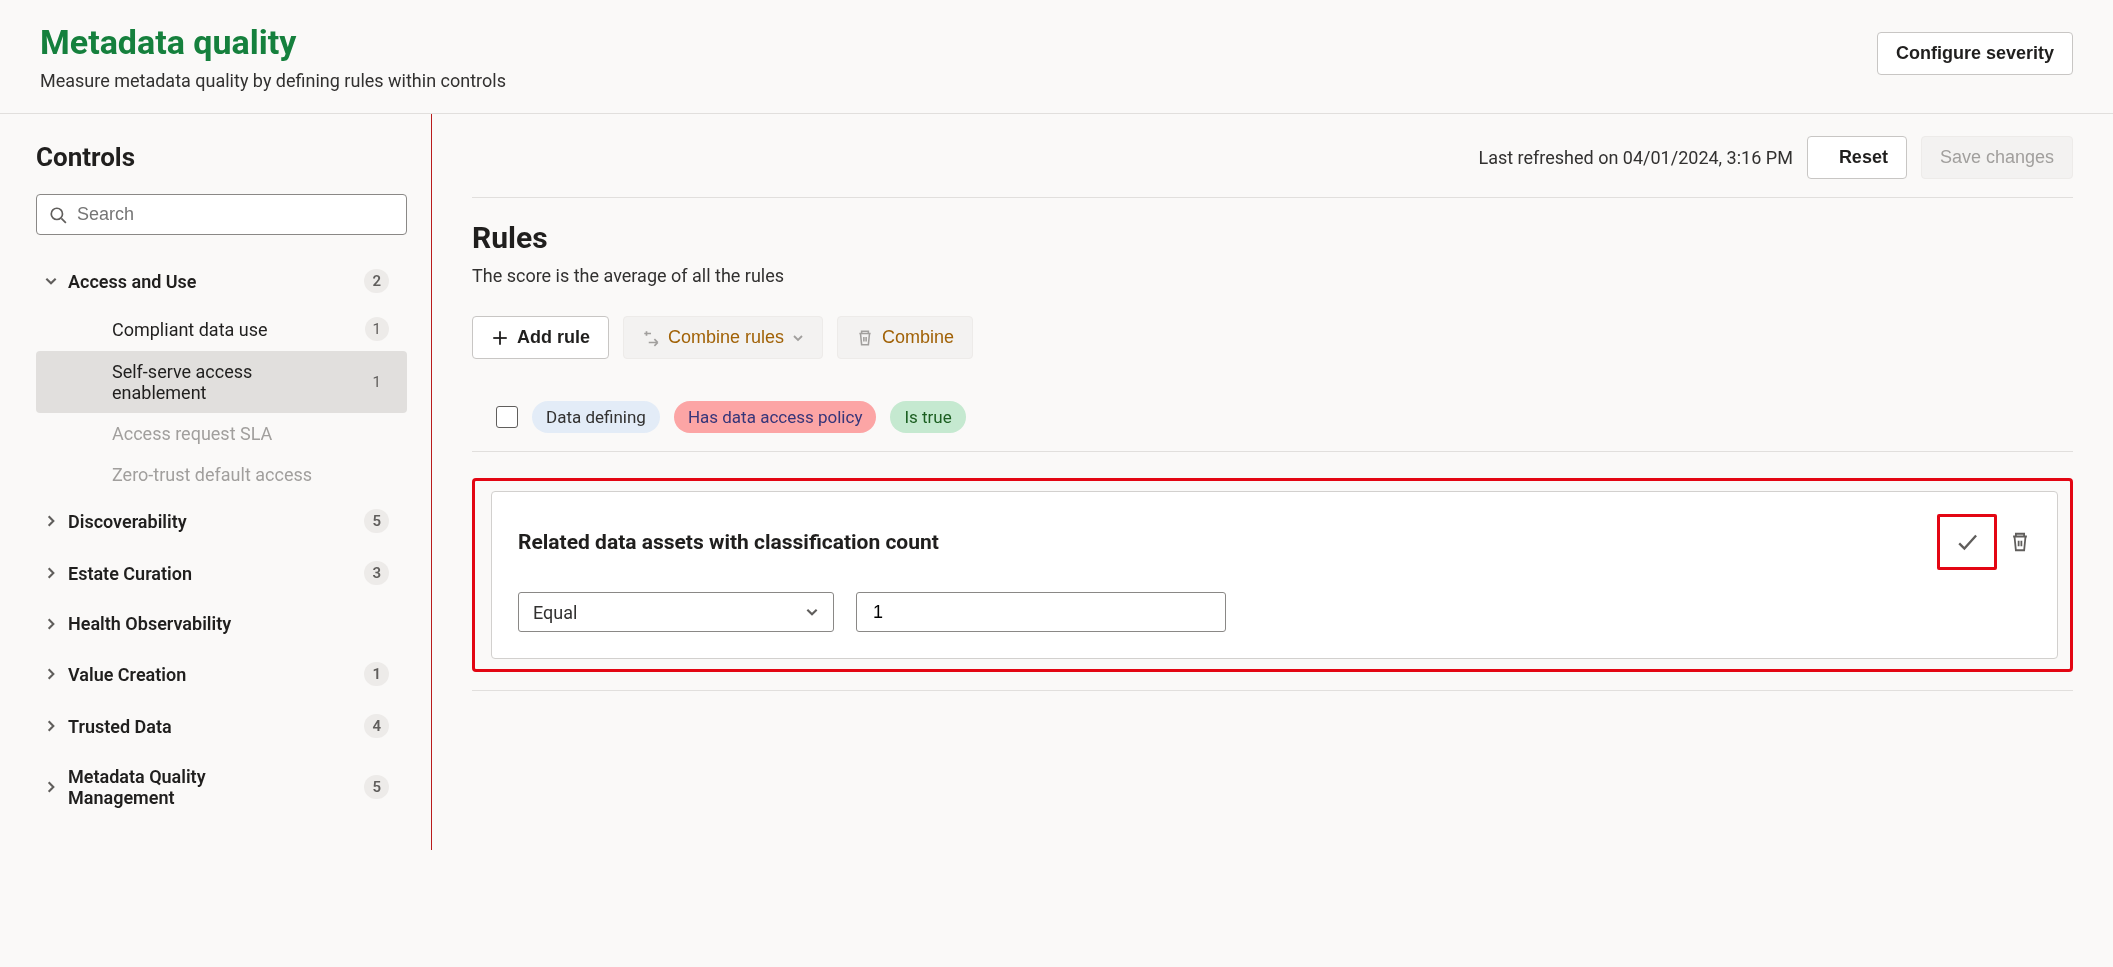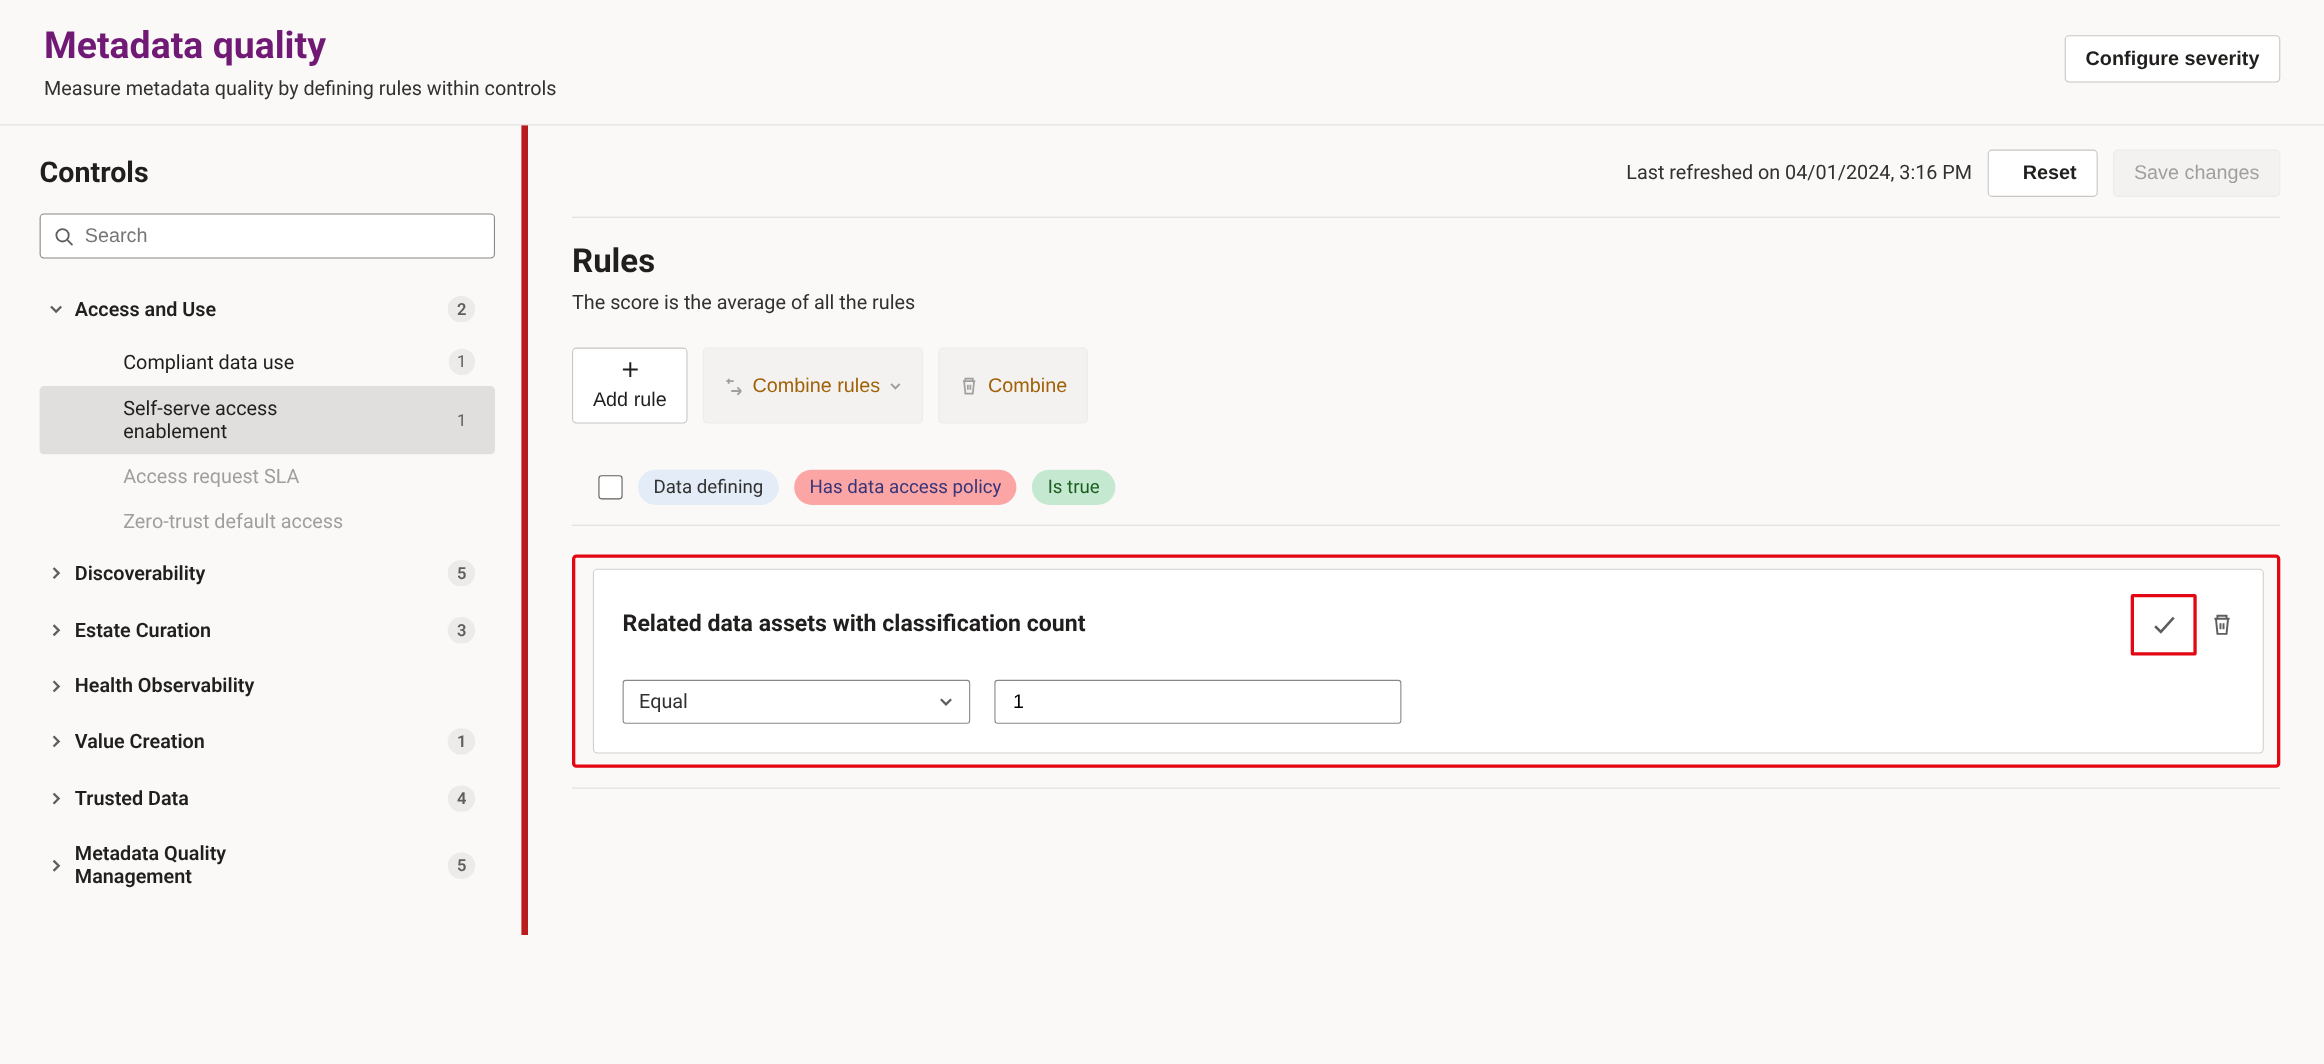--- a/index.html
+++ b/index.html
@@ -13,40 +13,40 @@
     width: 2113px;
     display: flex; flex-direction: column;
   }
   .top-header {
     padding: 22px 40px 22px 40px;
     display: flex; justify-content: space-between; align-items: flex-start;
     border-bottom: 1px solid #e1dfdd;
     background: #faf9f8;
   }
   .title-block { display: flex; flex-direction: column; }
-  .page-title { font-size: 34px; font-weight: 700; margin: 0 0 8px 0; color: #701a75; }
+  .page-title { font-size: 34px; font-weight: 700; margin: 0 0 8px 0; color: #15803d; }
   .page-subtitle { font-size: 18px; color: #323130; margin: 0; }
   .btn {
     border: 1px solid #c8c6c4; background: #ffffff; color: #201f1e;
     border-radius: 4px; padding: 10px 18px; font-size: 18px; cursor: pointer;
     display: inline-flex; align-items: center; gap: 8px;
   }
   .btn.primary-disabled {
     background: #f3f2f1; color: #a19f9d; border: 1px solid #edebe9;
     cursor: default;
   }
   .btn.icon-disabled {
     background: #f3f2f1; color: #a16207; border: 1px solid #edebe9;
   }
   .body {
     display: flex; flex-direction: row;
   }
   .sidebar {
-    width: 480px; padding: 28px 24px 28px 36px;
-    border-right: 6px solid #b91c1c;
+    width: 432px; padding: 28px 24px 28px 36px;
+    border-right: 1px solid #b91c1c;
   }
   .sidebar h2 { margin: 0 0 22px 0; font-size: 26px; font-weight: 700; }
   .search-wrap {
     display: flex; align-items: center; gap: 8px;
     border: 1px solid #8a8886; border-radius: 4px; padding: 8px 12px;
     background: #fff; margin-bottom: 20px;
   }
   .search-wrap input {
     border: none; outline: none; font-size: 18px; flex: 1; background: transparent;
     color: #605e5c;
@@ -261,21 +261,21 @@
         <button class="btn primary-disabled">
           <span>Save changes</span>
         </button>
       </div>
 
       <div class="rules-block">
         <h2 class="rules-title">Rules</h2>
         <p class="rules-sub">The score is the average of all the rules</p>
 
         <div class="rule-actions">
-          <button class="btn" style="font-weight:400;flex-direction:column;">
+          <button class="btn" style="font-weight:700;">
             <span>
               <svg width="18" height="18" viewBox="0 0 16 16" stroke="#201f1e" stroke-width="1.6">
                   <line x1="8" y1="2" x2="8" y2="14"></line>
                   <line x1="2" y1="8" x2="14" y2="8"></line>
                 </svg>
             </span>
             <span>Add rule</span>
           </button>
           <button class="btn icon-disabled">
             <span>

